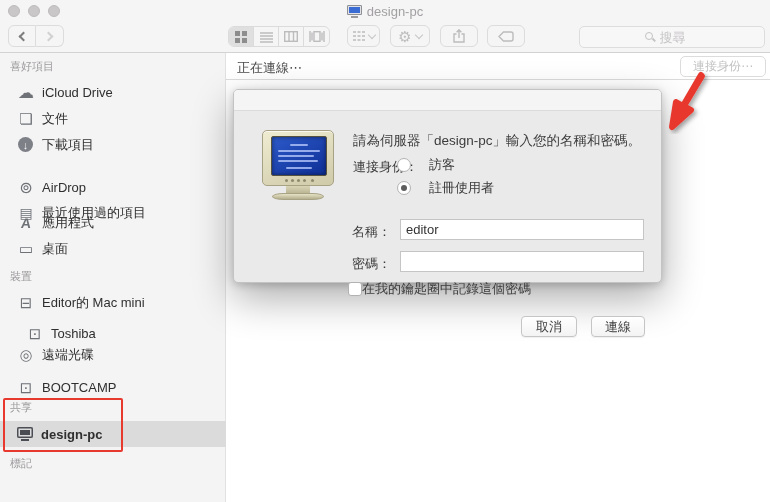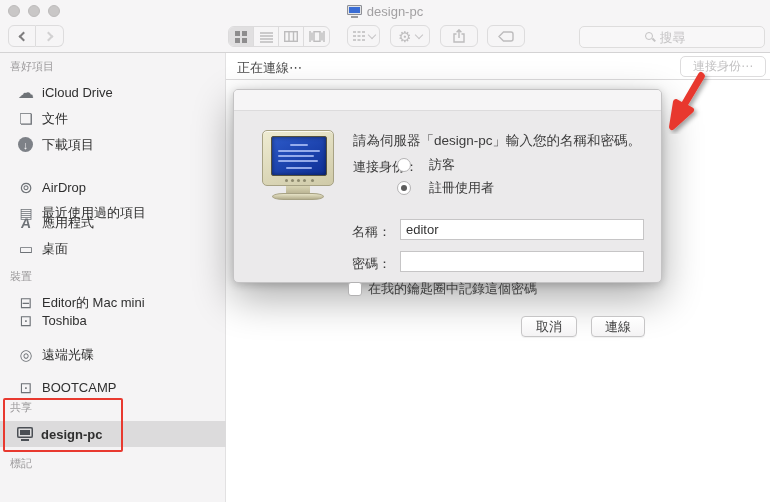--- a/index.html
+++ b/index.html
@@ -101,21 +101,21 @@
   .dlg-label { position:absolute; font-size:13px; color:#3c3c3c; }
   .radio-row { position:absolute; left:163px; display:flex; align-items:center; gap:18px; }
   .radio { width:14px; height:14px; border-radius:50%; background:#fff; border:1px solid #b3b2b3;
            position:relative; flex:0 0 auto; }
   .radio.on::after { content:""; position:absolute; left:3px; top:3px; width:6px; height:6px;
                      border-radius:50%; background:#5d5d5d; }
   .radio-label { font-size:13px; color:#3c3c3c; }
   .dlg-input { position:absolute; left:166px; width:244px; height:21px; border:1px solid #c6c5c6;
                background:#fff; font-size:13px; color:#333; padding:0 5px; outline:none;
                font-family:"Liberation Sans","DejaVu Sans",sans-serif; }
-  .chk-row { position:absolute; left:114px; top:190px; display:flex; align-items:center; gap:6px; }
+  .chk-row { position:absolute; left:114px; top:190px; display:flex; align-items:center; }
   .checkbox { width:14px; height:14px; border:1px solid #b3b2b3; border-radius:3px; background:#fff; flex:0 0 auto; }
   .chk-label { font-size:13px; color:#3c3c3c; }
   .dlg-btn { position:absolute; top:226px; height:21px; border:1px solid #c6c5c6; border-radius:4px;
              background:linear-gradient(#ffffff,#f4f3f4); font-size:13px; color:#3c3c3c;
              display:flex; align-items:center; justify-content:center;
              box-shadow: 0 1px 1px rgba(0,0,0,.06); }
   .btn-cancel { left:287px; width:56px; }
   .btn-connect { left:357px; width:54px; }
 
   
@@ -270,21 +270,21 @@
     <div class="sb-row" style="top:183px;" data-name="sidebar-item-desktop">
         <span class="sb-icon" data-name="desktop-icon"></span>
         <span class="sb-label">桌面</span>
       </div>
 
     <div class="sb-header" style="top:216px;" data-name="sidebar-section-devices">裝置</div>
     <div class="sb-row" style="top:237px;" data-name="sidebar-item-mac-mini">
         <span class="sb-icon" data-name="mac-mini-icon"></span>
         <span class="sb-label">Editor的 Mac mini</span>
       </div>
-    <div class="sb-row" style="top:255px;" data-name="sidebar-item-toshiba">
+    <div class="sb-row" style="top:268px;padding-left:9px;" data-name="sidebar-item-toshiba">
         <span class="sb-icon" data-name="hard-drive-icon"></span>
         <span class="sb-label">Toshiba</span>
       </div>
     <div class="sb-row" style="top:289px;" data-name="sidebar-item-remote-disc">
         <span class="sb-icon" data-name="optical-disc-icon"></span>
         <span class="sb-label">遠端光碟</span>
       </div>
     <div class="sb-row" style="top:322px;" data-name="sidebar-item-bootcamp">
         <span class="sb-icon" data-name="hard-drive-icon"></span>
         <span class="sb-label">BOOTCAMP</span>

